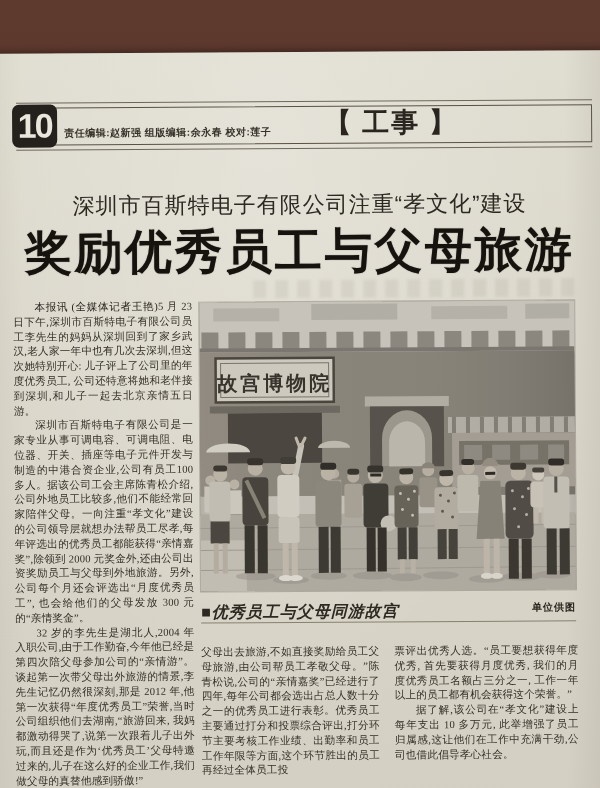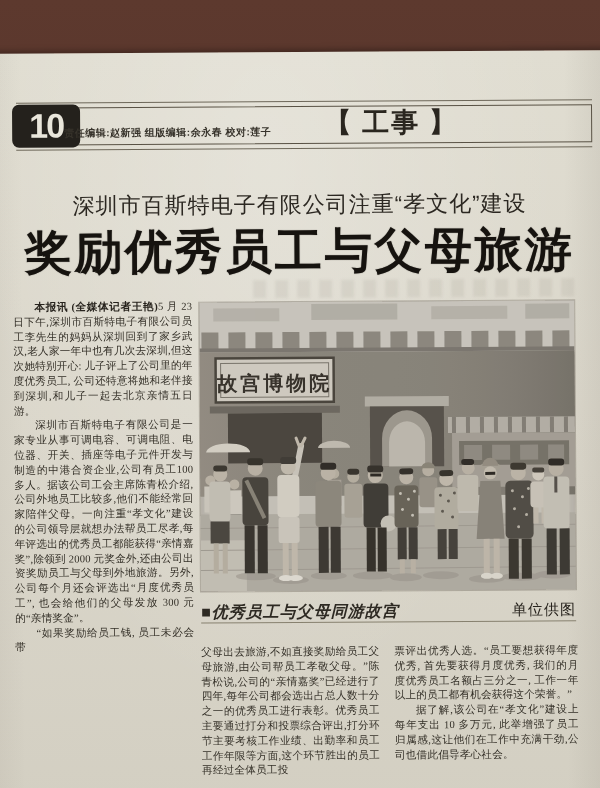--- a/index.html
+++ b/index.html
@@ -21,21 +21,21 @@
     box-shadow:0 -2px 6px rgba(0,0,0,0.35);
   }
   .paper *{box-sizing:border-box;}
   
   .rule{position:absolute;height:1px;background:#6d6759;}
   .hdr-box{
     position:absolute;left:32px;top:54px;width:576px;height:38px;
     border:1px solid #595245;
   }
   .pagenum{
-    position:absolute;left:28px;top:51px;width:68px;height:43px;
+    position:absolute;left:28px;top:51px;width:45px;height:43px;
     background:#24211c;border-radius:7px;
     color:#e9e6db;font-family:"Liberation Sans","DejaVu Sans",sans-serif;
     font-weight:bold;font-size:34px;line-height:43px;text-align:center;letter-spacing:-2px;
   }
   .hdr-date{
     position:absolute;left:80px;top:56px;
     font-family:"Liberation Sans","DejaVu Sans",sans-serif;
     font-size:11px;font-weight:700;color:#2f2b24;letter-spacing:1px;white-space:nowrap;
   }
   .hdr-editors{
@@ -66,21 +66,21 @@
     filter:blur(1.5px);opacity:0.7;
   }
   
   .bodycol{
     position:absolute;
     font-size:10.6px;line-height:14.8px;color:#332f27;
     text-align:justify;letter-spacing:0.2px;
   }
   .bodycol p{margin:0;text-indent:2em;}
   .bodycol p.noindent{text-indent:0;}
-  .lead{font-weight:bold;color:#27231d;}
+  .lead{font-weight:normal;color:#27231d;}
   #col1{left:28px;top:247px;width:179px;height:480px;}
   #col2{left:214px;top:593px;width:178px;height:126px;}
   #col3{left:407px;top:593px;width:184px;height:126px;}
   
   .photo{
     position:absolute;left:214px;top:250px;width:375px;height:289px;
     outline:1px solid rgba(120,114,102,0.45);
     box-shadow:inset 0 0 18px rgba(70,64,55,0.25);
     background:#c9c5bb;
   }
@@ -88,21 +88,21 @@
   .caption-row{
     position:absolute;left:214px;top:545px;width:375px;height:26px;
     border-bottom:1px solid #87816f;
     display:flex;justify-content:space-between;align-items:flex-start;padding-top:5px;
   }
   .caption{
     font-size:16px;font-style:italic;font-weight:600;color:#2e2a23;letter-spacing:1px;
   }
   .credit{
     font-family:"Liberation Sans","DejaVu Sans",sans-serif;
-    font-size:15px;font-weight:400;color:#27231d;letter-spacing:1px;
+    font-size:10px;font-weight:700;color:#27231d;letter-spacing:1px;
   }
 </style>
 </head>
 <body>
 
 <div class="scene">
   <div class="paper">
 
     <div class="rule" style="left:32px;top:49px;width:576px;"></div>
     <div class="hdr-box"></div>
@@ -111,20 +111,21 @@
     <div class="hdr-editors">责任编辑:赵新强 组版编辑:余永春 校对:莲子</div>
     <div class="hdr-section">【 工事 】</div>
 
     <div class="kicker">深圳市百斯特电子有限公司注重“孝文化”建设</div>
     <div class="headline">奖励优秀员工与父母旅游</div>
     <div class="ghost"></div>
 
     <div class="bodycol" id="col1">
       <p><span class="lead">本报讯 (全媒体记者王艳)</span><span>5 月 23 日下午,深圳市百斯特电子有限公司员工李先生的妈妈从深圳回到了家乡武汉,老人家一年中也有几次去深圳,但这次她特别开心: 儿子评上了公司里的年度优秀员工, 公司还特意将她和老伴接到深圳,和儿子一起去北京亲情五日游。</span></p>
       <p>深圳市百斯特电子有限公司是一家专业从事可调电容、可调电阻、电位器、开关、插座等电子元件开发与制造的中港合资企业,公司有员工100多人。据该公司工会主席陈青松介绍, 公司外地员工比较多,他们不能经常回家陪伴父母。一向注重“孝文化”建设的公司领导层就想办法帮员工尽孝,每年评选出的优秀员工都能获得“亲情嘉奖”,除领到 2000 元奖金外,还由公司出资奖励员工与父母到外地旅游。另外,公司每个月还会评选出“月度优秀员工”, 也会给他们的父母发放 300 元的“亲情奖金”。</p>
+      <p>32 岁的李先生是湖北人,2004 年入职公司,由于工作勤奋,今年他已经是第四次陪父母参加公司的“亲情游”。谈起第一次带父母出外旅游的情景,李先生记忆仍然很深刻,那是 2012 年,他第一次获得“年度优秀员工”荣誉,当时公司组织他们去湖南,“旅游回来, 我妈都激动得哭了,说第一次跟着儿子出外玩,而且还是作为‘优秀员工’父母特邀过来的,儿子在这么好的企业工作,我们做父母的真替他感到骄傲!”</p>
       <p>“如果奖励给员工钱, 员工未必会带</p>
     </div>
 
     <div class="photo">
       <svg viewBox="0 0 375 289" preserveAspectRatio="none">
 
         <rect x="0" y="0" width="375" height="52" fill="#cdc9c0"></rect>
         <g opacity="0.55">
           <rect x="14" y="6" width="66" height="13" fill="#aba69c"></rect>
           <rect x="112" y="2" width="86" height="16" fill="#a5a096"></rect>

